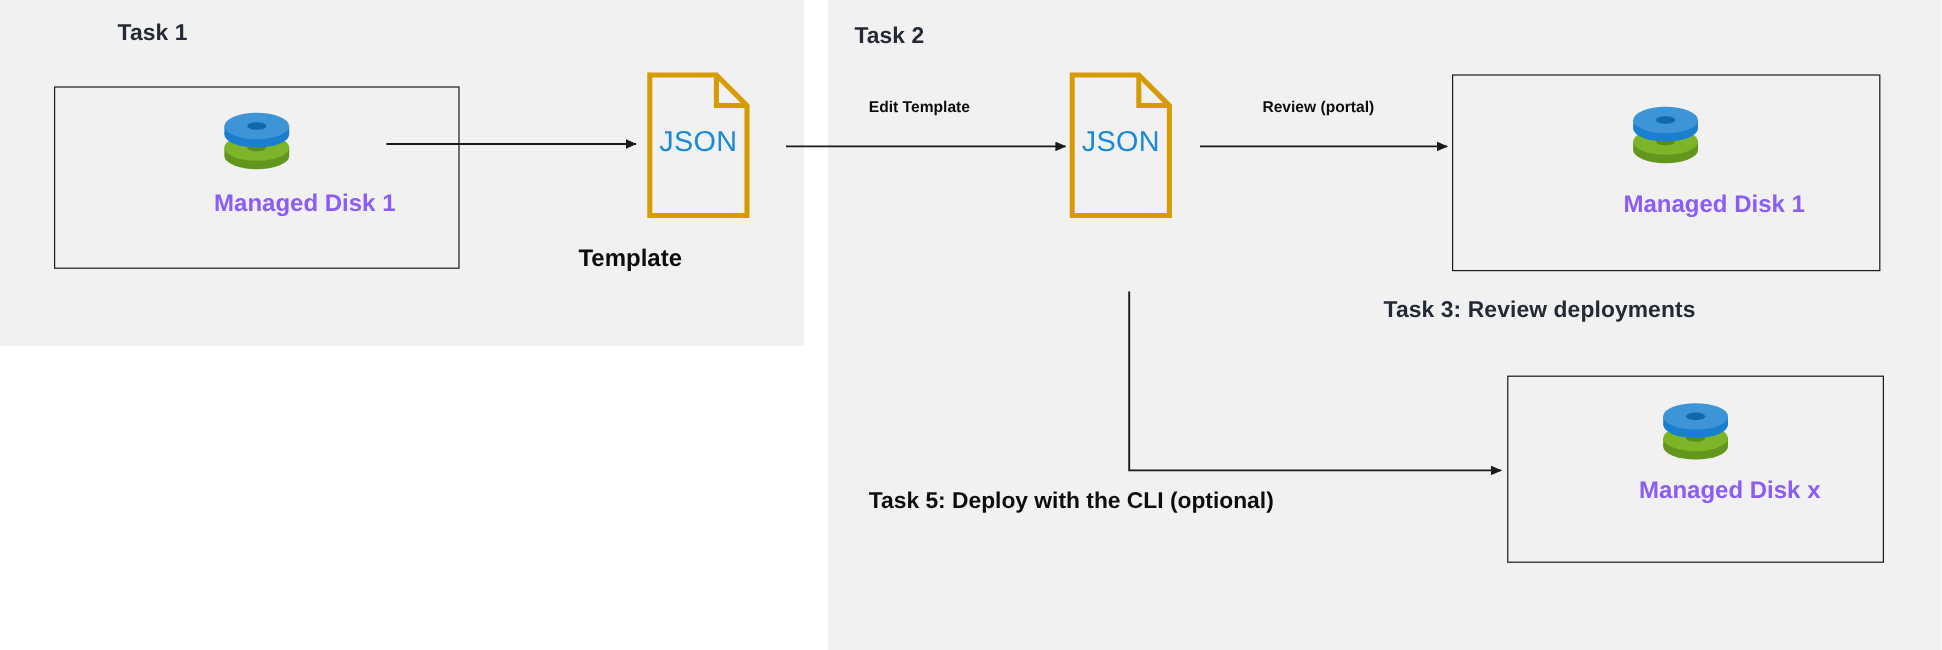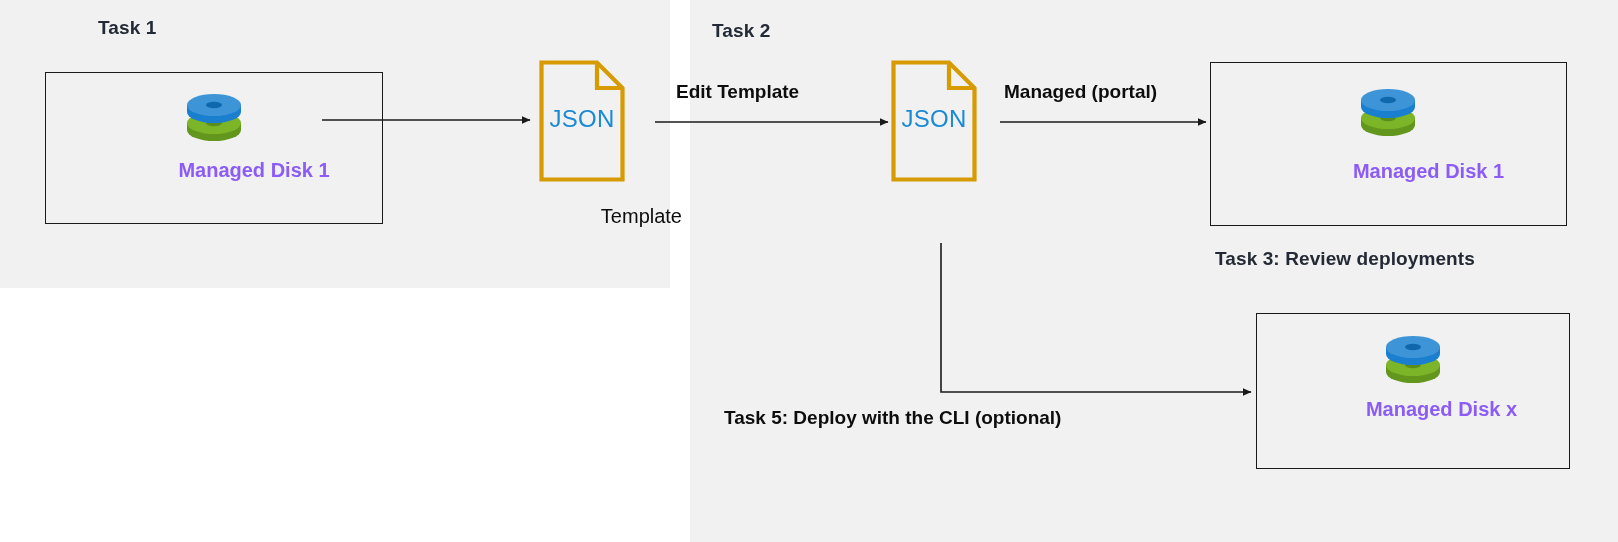--- a/index.html
+++ b/index.html
@@ -27,21 +27,21 @@
   .task-heading {
     position: absolute;
     color: #242a35;
     font-weight: bold;
     font-size: 19px;
     letter-spacing: 0.1px;
     white-space: nowrap;
   }
   #task1-heading { left: 60px;   top: 17px; margin-left: 38px; }
   #task2-heading { left: 712px;  top: 20px; }
-  #task3-heading { left: 1215px; top: 248px; font-size: 19px; }
+  #task3-heading { left: 1153px; top: 248px; font-size: 19px; }
 
   .disk-box {
     position: absolute;
     border: 1.6px solid #1a1a1a;
     background: transparent;
     box-sizing: border-box;
   }
   #disk-box-1 { left: 45px;   top: 72px;  width: 338px; height: 152px; }
   #disk-box-2 { left: 1210px; top: 62px;  width: 357px; height: 164px; }
   #disk-box-3 { left: 1256px; top: 313px; width: 314px; height: 156px; }
@@ -83,34 +83,35 @@
     text-align: center;
     color: #1a8ad6;
     font-size: 24px;
     font-weight: normal;
     letter-spacing: 0.3px;
   }
 
   .doc-caption {
     position: absolute;
     color: #0d0d0d;
-    font-weight: normal;
+    font-weight: bold;
     font-size: 20px;
     white-space: nowrap;
-    text-align: right;
+    text-align: left;
   }
   #caption-template     { left: 482px; top: 205px; width: 200px; }
   #caption-new-template { left: 834px; top: 202px; width: 200px; }
 
   .arrow-label {
     position: absolute;
     color: #0d0d0d;
     font-weight: bold;
-    font-size: 19px;
-    white-space: nowrap;
+    font-size: 13px;
+    white-space: nowrap;
+    margin-left: 48px;
   }
   #label-edit-template { left: 676px;  top: 81px; }
   #label-deploy-portal { left: 1004px; top: 81px; }
 
   .opt-tasks {
     position: absolute;
     left: 724px;
     top: 404px;
     color: #0d0d0d;
     font-weight: bold;
@@ -186,21 +187,21 @@
   <div class="arrow-label" id="label-edit-template">Edit Template</div>
 
   <div class="json-doc" id="json-doc-2">
     <svg viewBox="0 0 86 122" width="86" height="122">
       <path d="M2.5,2.5 L58,2.5 L83.5,28 L83.5,119.5 L2.5,119.5 Z" fill="none" stroke="#d79b00" stroke-width="4.2" stroke-linejoin="miter"></path>
       <path d="M58,2.5 L58,28 L83.5,28" fill="none" stroke="#d79b00" stroke-width="4.2"></path>
     </svg>
     <div class="json-text">JSON</div>
   </div>
 
-  <div class="arrow-label" id="label-deploy-portal">Managed (portal)</div>
+  <div class="arrow-label" id="label-deploy-portal">Review (portal)</div>
 
   <div class="disk-box" id="disk-box-2"></div>
   <div class="disk-icon" id="disk-icon-2">
     <svg viewBox="0 0 62 56" width="62" height="56">
       <ellipse cx="31" cy="40" rx="27" ry="11" fill="#63961c"></ellipse>
       <rect x="4" y="33" width="54" height="7" fill="#63961c"></rect>
       <ellipse cx="31" cy="33" rx="27" ry="11" fill="#7cb528"></ellipse>
       <ellipse cx="31" cy="33" rx="8" ry="3.2" fill="#5c8d1a"></ellipse>
       <ellipse cx="31" cy="22" rx="27" ry="11" fill="#1b7fd0"></ellipse>
       <rect x="4" y="15" width="54" height="7" fill="#1b7fd0"></rect>

